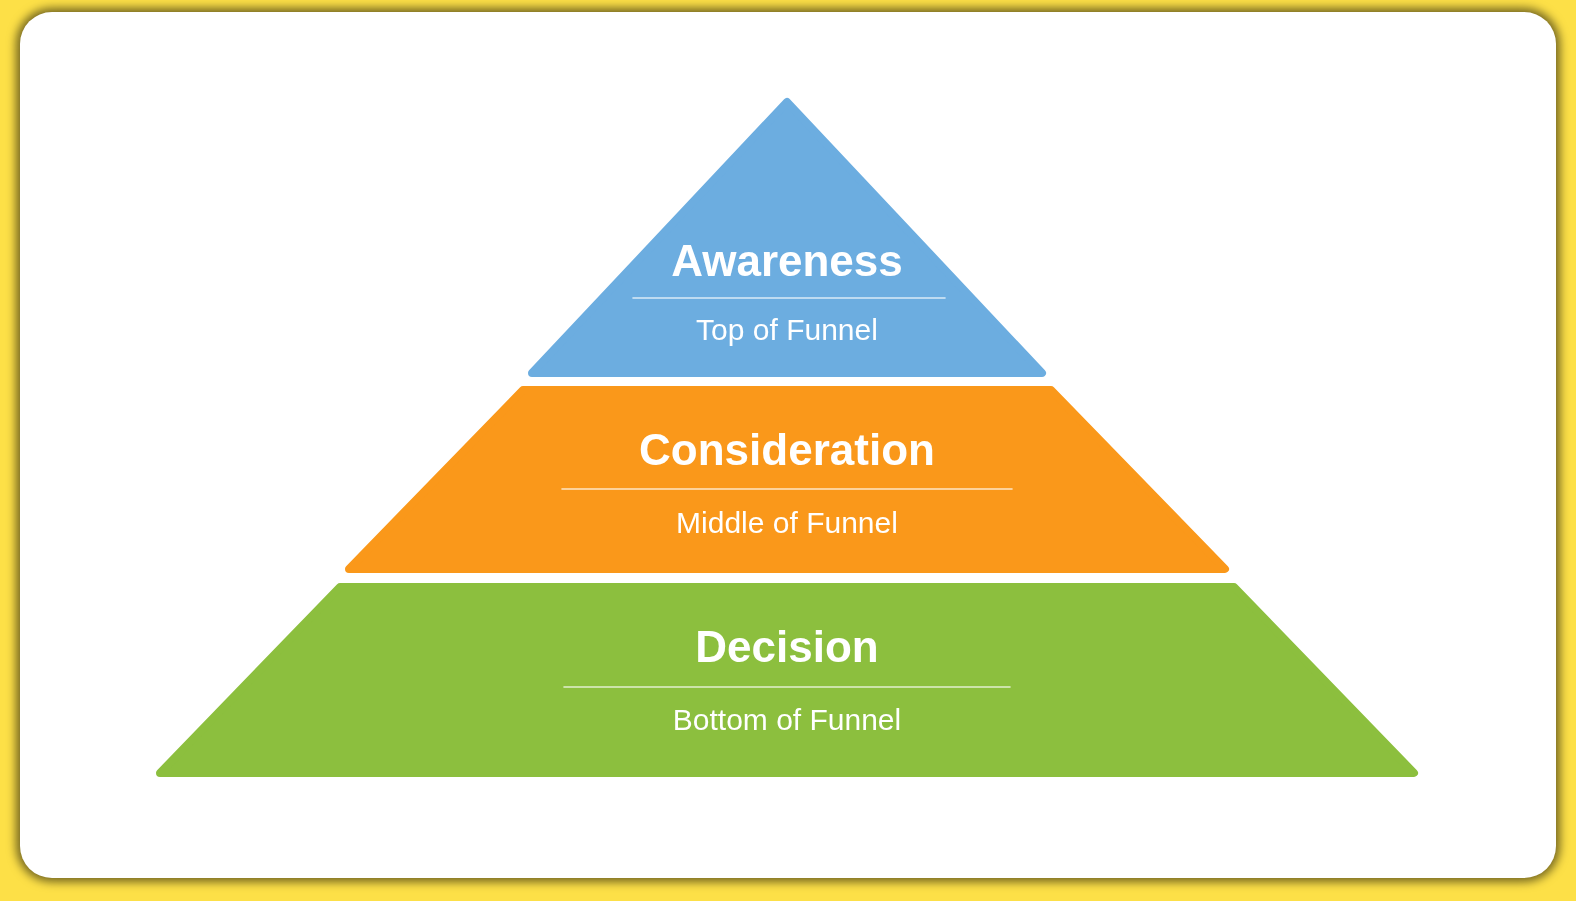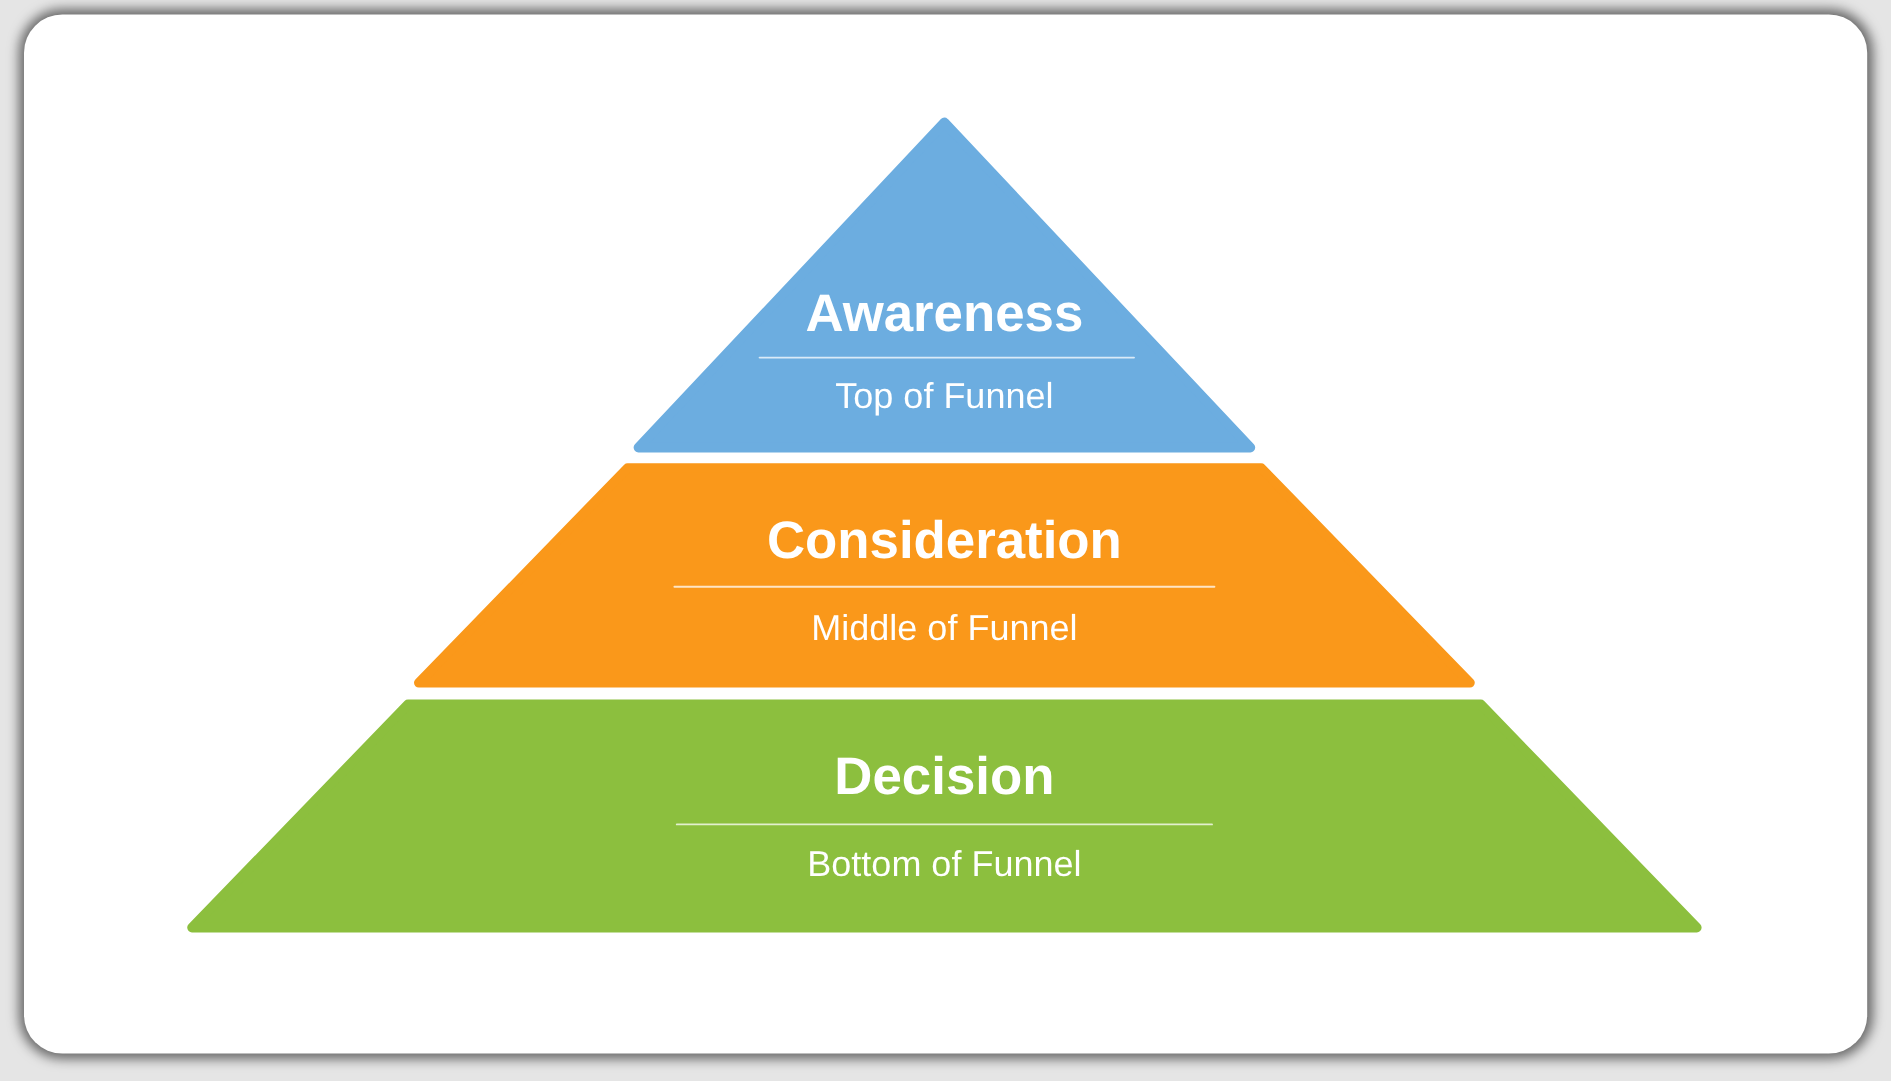--- a/index.html
+++ b/index.html
@@ -9,21 +9,21 @@
     height: 901px;
     overflow: hidden;
     font-family: "Liberation Sans", sans-serif;
   }
   body { background: #000000; }
 
   .stage {
     position: relative;
     width: 1576px;
     height: 901px;
-    background: #e5e5e5;
+    background: #fde047;
   }
 
   .card {
     position: absolute;
     left: 20px;
     top: 12px;
     width: 1536px;
     height: 866px;
     background: #ffffff;
     border-radius: 32px;

